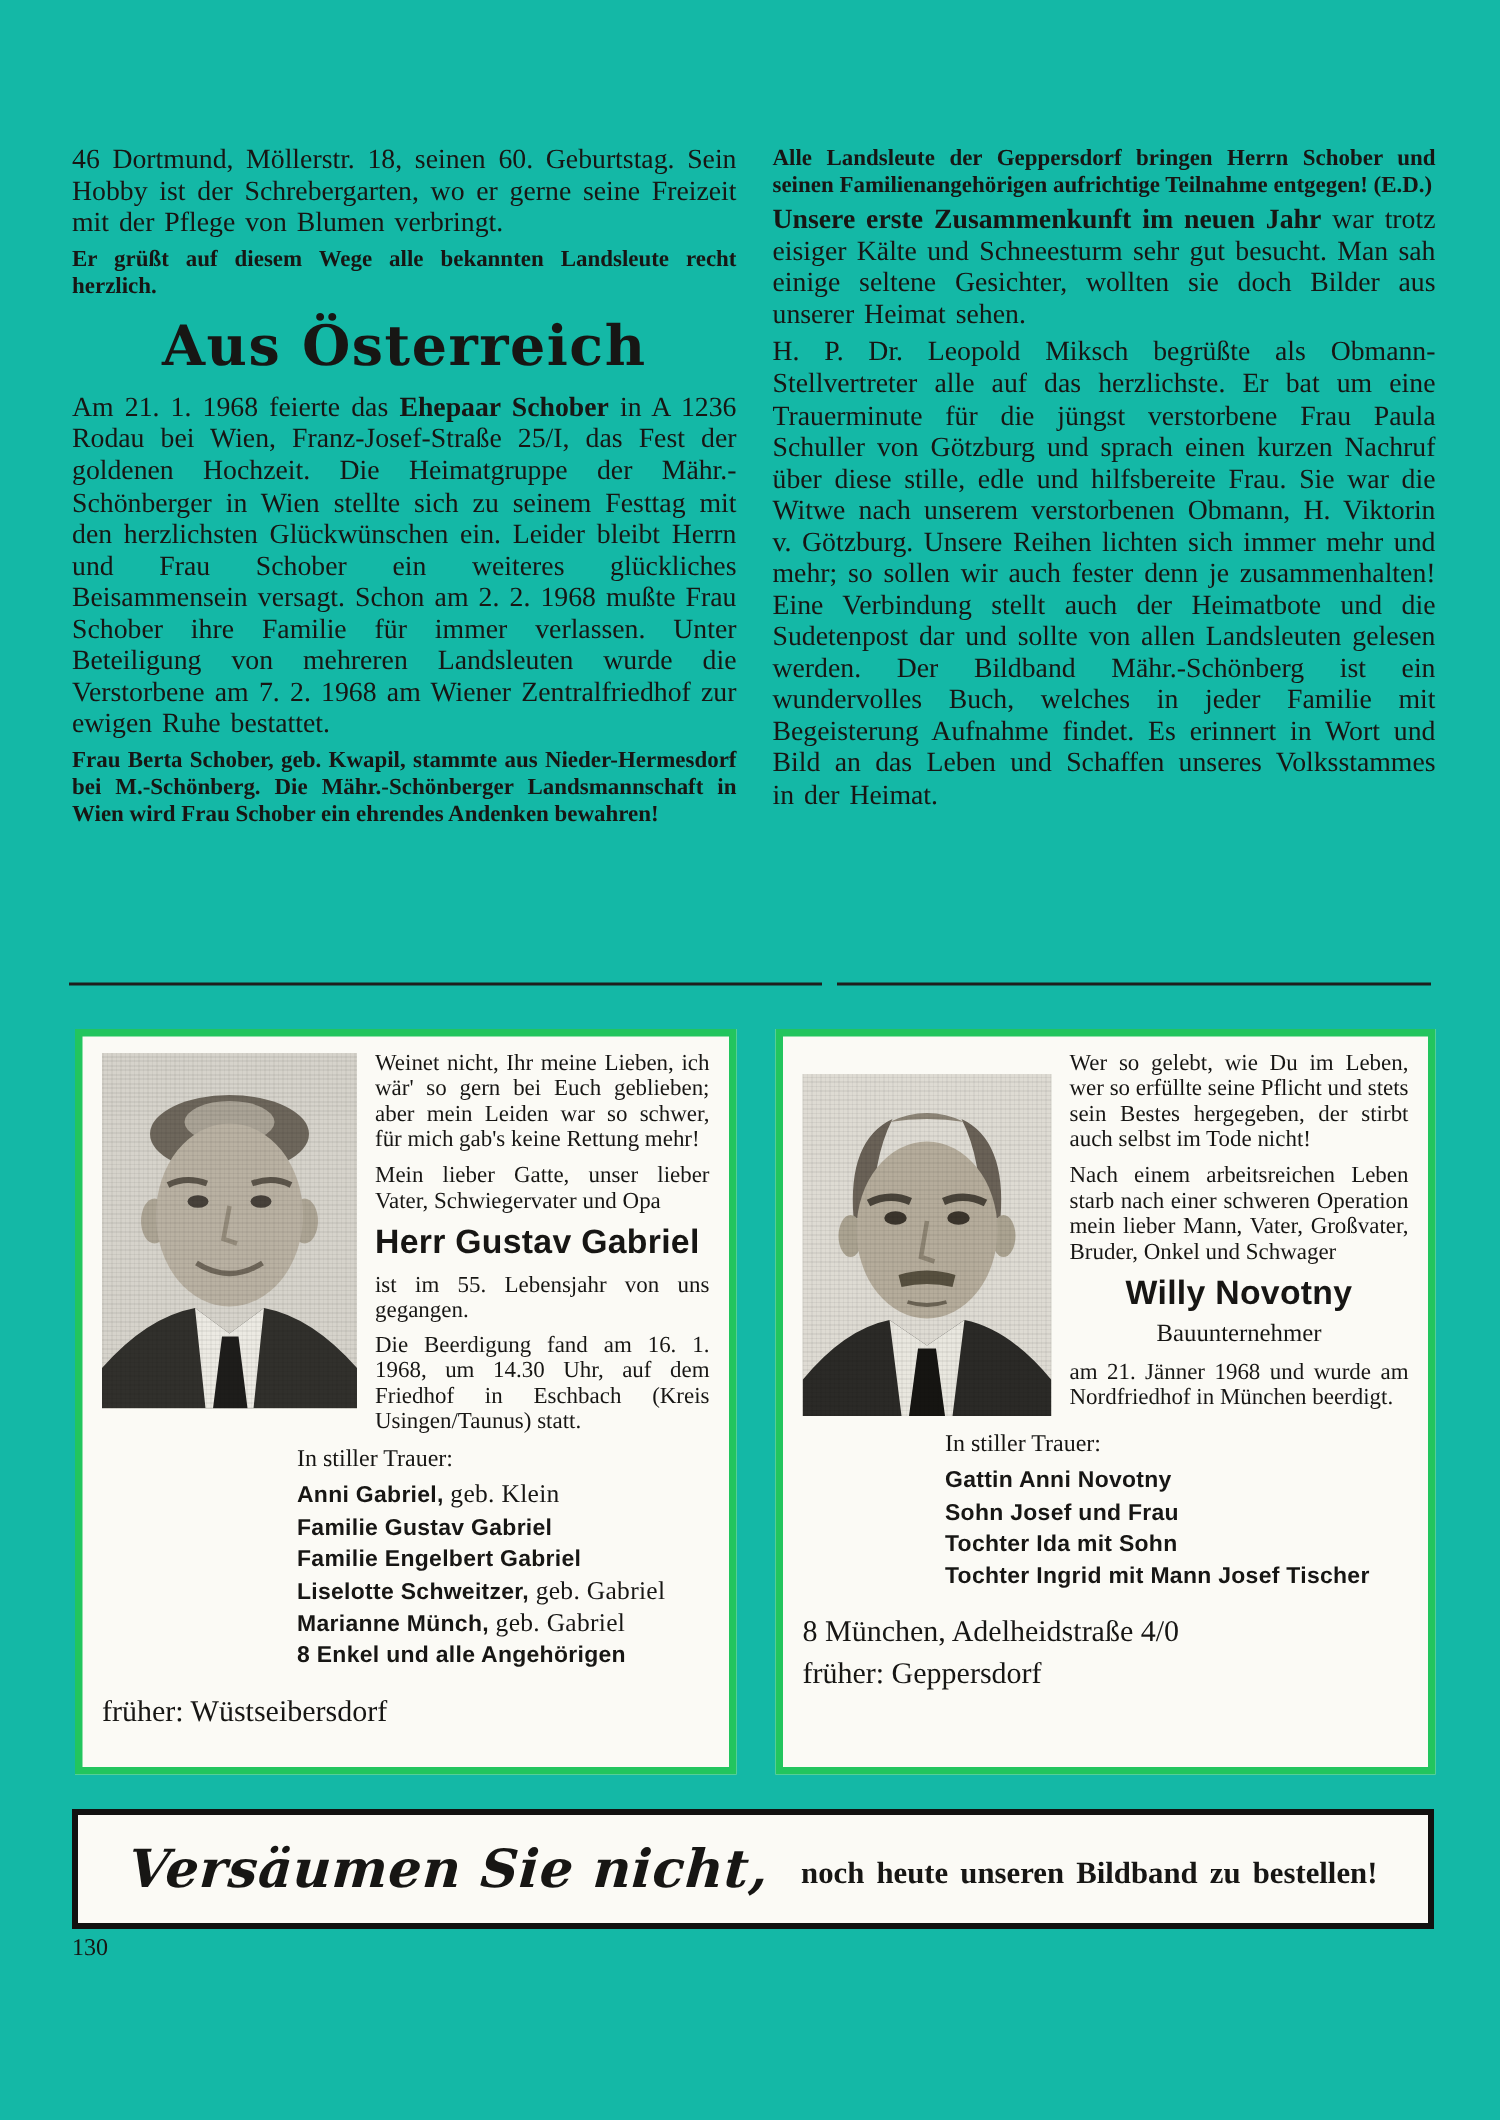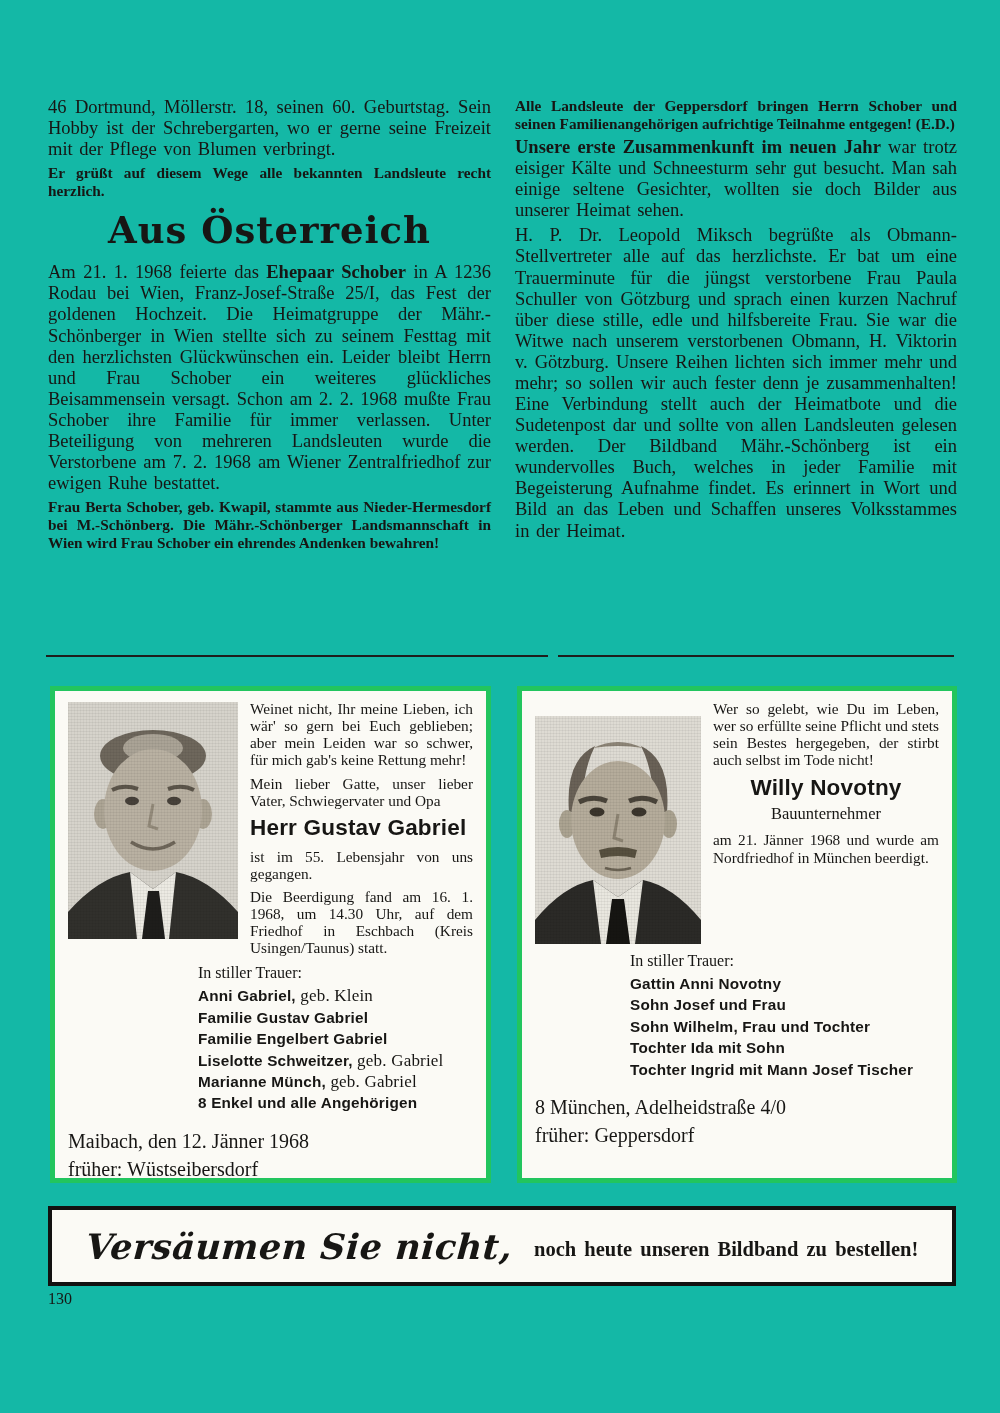--- a/index.html
+++ b/index.html
@@ -133,21 +133,20 @@
     <div class="mourn-label indent-g">In stiller Trauer:</div>
     <div class="mourners indent-g">
       <div class="mline"><span>Anni Gabriel,</span><span class="geb"> geb. Klein</span></div>
       <div class="mline"><span>Familie Gustav Gabriel</span><span class="geb"></span></div>
       <div class="mline"><span>Familie Engelbert Gabriel</span><span class="geb"></span></div>
       <div class="mline"><span>Liselotte Schweitzer,</span><span class="geb"> geb. Gabriel</span></div>
       <div class="mline"><span>Marianne Münch,</span><span class="geb"> geb. Gabriel</span></div>
       <div class="mline"><span>8 Enkel und alle Angehörigen</span><span class="geb"></span></div>
     </div>
     <div class="place-block">
-      <div>Maibach, den 12. Jänner 1968</div>
       <div>früher: Wüstseibersdorf</div>
     </div>
   </div>
 
   <div class="obit obit-right">
     <div class="obit-row">
       <div class="photo photo-novotny">
         <svg width="166" height="228" viewBox="0 0 166 228" xmlns="http://www.w3.org/2000/svg">
           <rect width="166" height="228" fill="#dedbd3"></rect>
           <path d="M34 96 Q30 44 60 30 Q46 58 48 96 Z" fill="#6a6257"></path>
@@ -163,30 +162,30 @@
           <path d="M83 98 L79 122 L88 125" stroke="#8d8473" stroke-width="3" fill="none"></path>
           <path d="M64 134 Q83 128 102 134 L100 142 Q83 138 66 142 Z" fill="#57503f"></path>
           <path d="M70 152 Q83 156 96 152" stroke="#6b6354" stroke-width="2.5" fill="none"></path>
           <path d="M0 228 L0 204 Q28 170 58 164 L83 181 L108 164 Q138 170 166 204 L166 228 Z" fill="#2b2a27"></path>
           <path d="M58 164 L83 181 L108 164 L100 228 L66 228 Z" fill="#e9e7df"></path>
           <path d="M77 183 L89 183 L95 228 L71 228 Z" fill="#161512"></path>
         </svg>
       </div>
       <div class="obit-textcol">
         <p>Wer so gelebt, wie Du im Leben, wer so erfüllte seine Pflicht und stets sein Bestes hergegeben, der stirbt auch selbst im Tode nicht!</p>
+        <p>Nach einem arbeitsreichen Leben starb nach einer schweren Operation mein lieber Mann, Vater, Großvater, Bruder, Onkel und Schwager</p>
         <div class="obit-name centered">Willy Novotny</div>
         <div class="obit-subtitle">Bauunternehmer</div>
         <p>am 21. Jänner 1968 und wurde am Nordfriedhof in München beerdigt.</p>
       </div>
     </div>
     <div class="mourn-label indent-n">In stiller Trauer:</div>
     <div class="mourners indent-n">
       <div class="mline"><span>Gattin Anni Novotny</span><span class="geb"></span></div>
       <div class="mline"><span>Sohn Josef und Frau</span><span class="geb"></span></div>
-      <div class="mline"><span>Sohn Wilhelm, Frau und Tochter</span><span class="geb"></span></div>
       <div class="mline"><span>Tochter Ida mit Sohn</span><span class="geb"></span></div>
       <div class="mline"><span>Tochter Ingrid mit Mann Josef Tischer</span><span class="geb"></span></div>
     </div>
     <div class="place-block">
       <div>8 München, Adelheidstraße 4/0</div>
       <div>früher: Geppersdorf</div>
     </div>
   </div>
 
   <div class="banner">

